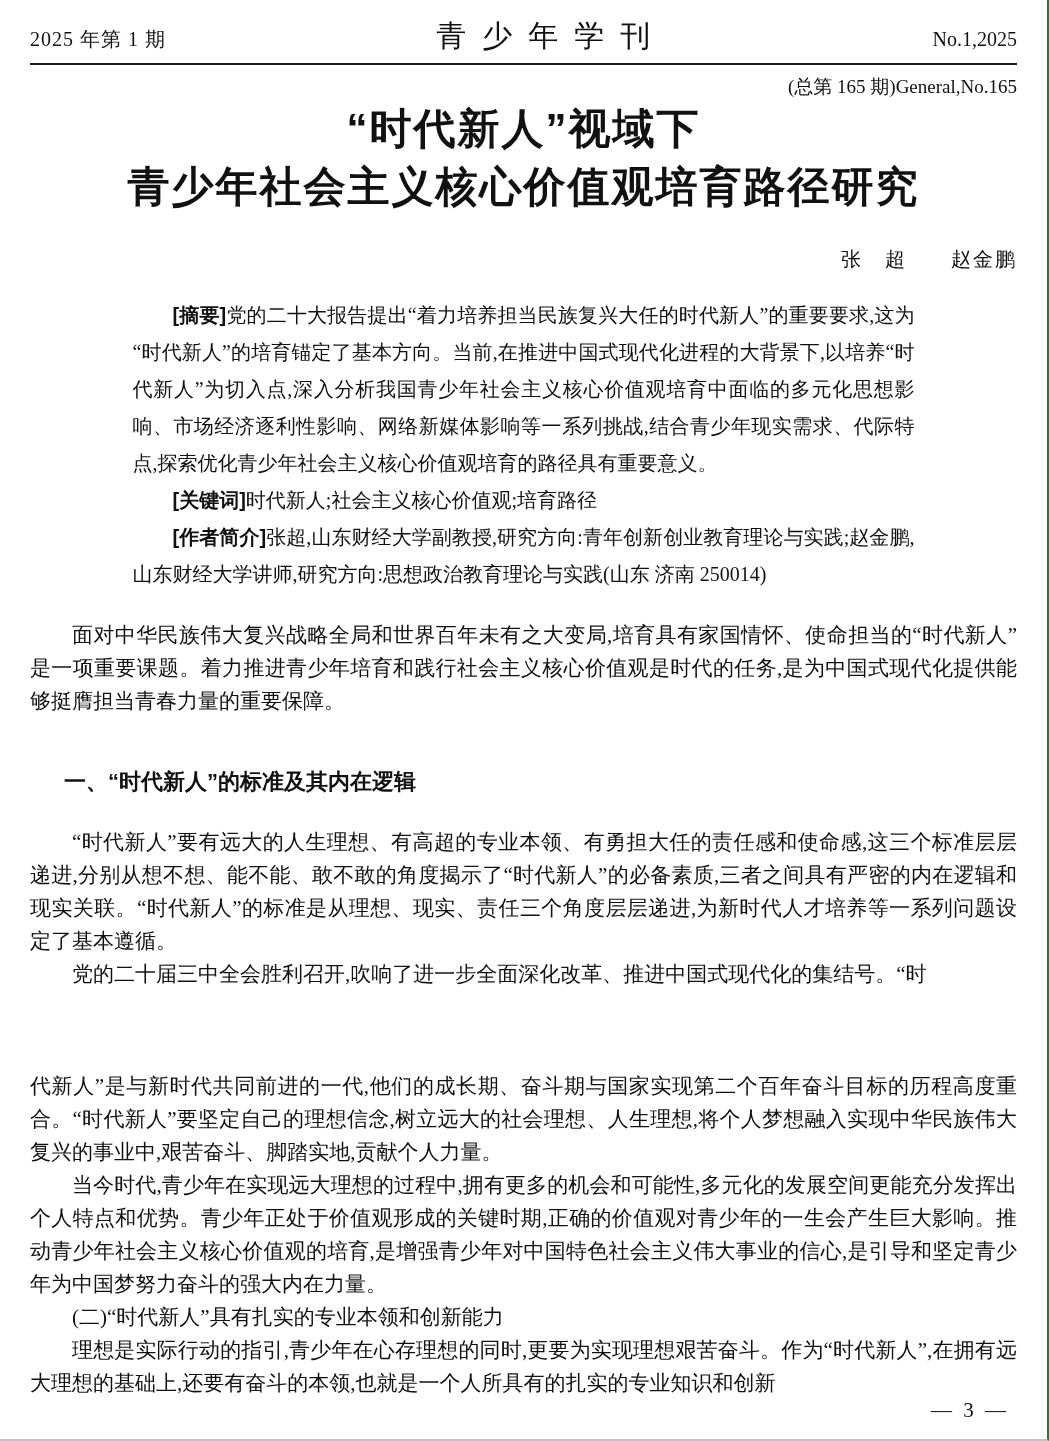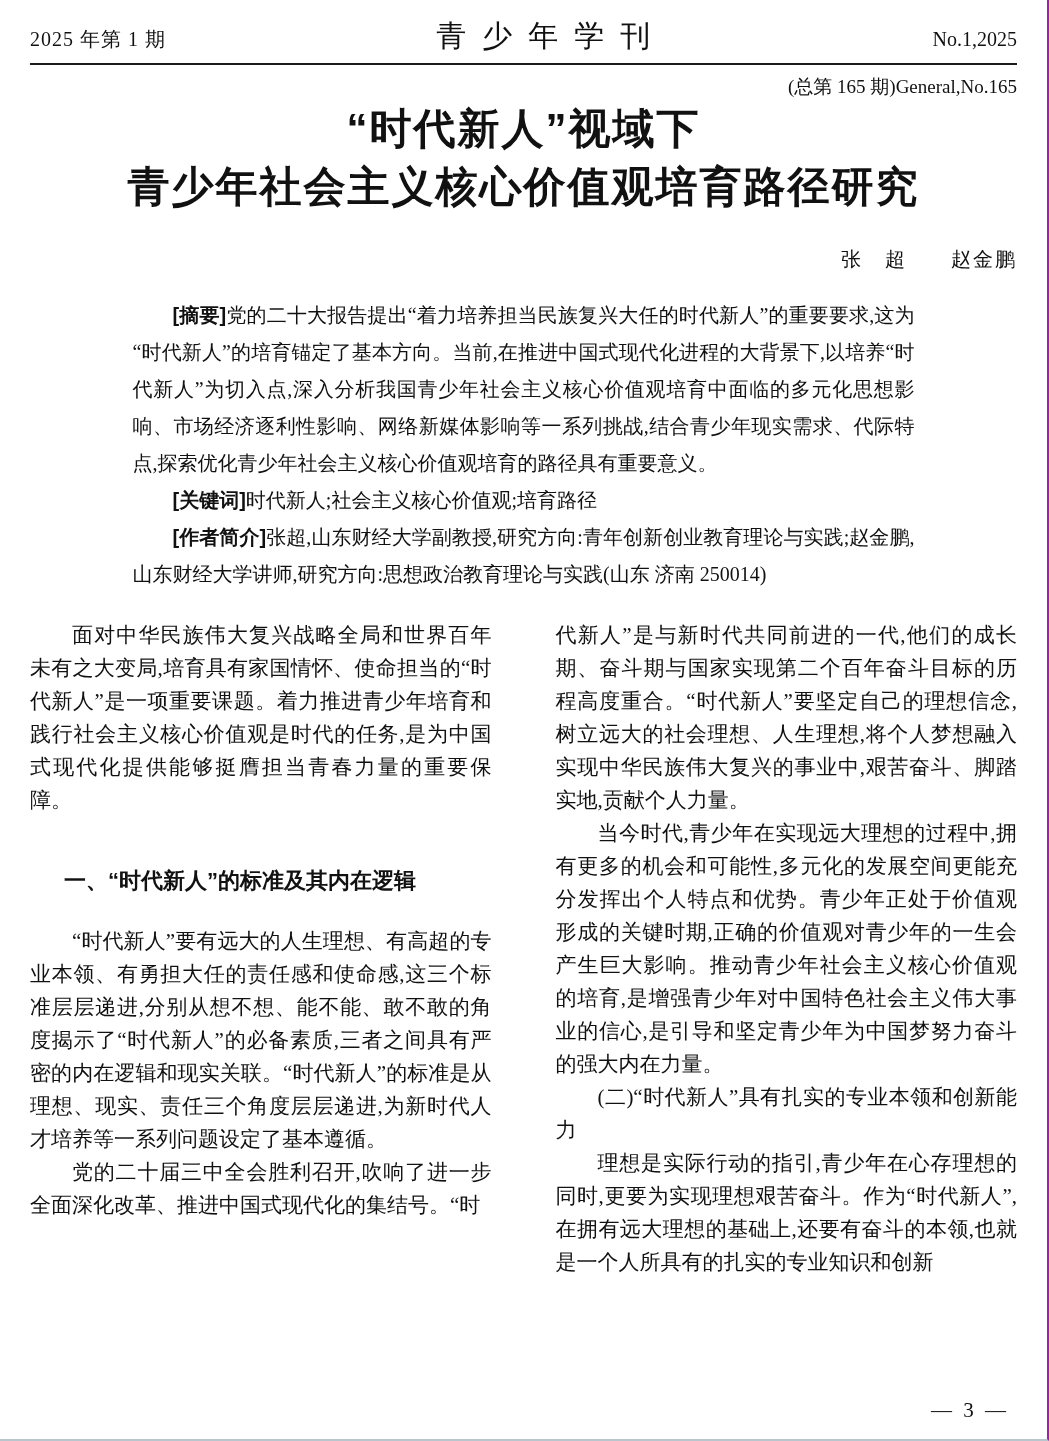--- a/index.html
+++ b/index.html
@@ -5,21 +5,21 @@
   * { margin: 0; padding: 0; box-sizing: border-box; }
   html, body { background: #ffffff; }
   body { font-family: "Liberation Serif", "DejaVu Serif", serif; color: #111; }
 
   .page {
     position: relative;
     width: 1049px;
     height: 1441px;
     margin: 0 auto;
     background: #ffffff;
-    border-right: 2px solid #a21caf;
+    border-right: 2px solid #15803d;
     border-bottom: 2px solid #b9c6ce;
     padding: 0 30px;
     overflow: hidden;
   }
 
   
   .hrow1 {
     display: flex;
     justify-content: space-between;
     align-items: baseline;
@@ -80,24 +80,25 @@
   }
 
   
   .columns {
     display: flex;
     gap: 64px;
     margin-top: 26px;
     font-size: 21px;
     line-height: 33px;
     text-align: justify;
+    flex-direction: column;
   }
   .col { flex: 1 1 0; min-width: 0; }
   .para { text-indent: 2em; }
-  .para.noindent { text-indent: 0; }
+  .para.noindent { text-indent: 0; margin-top: 15px; }
   .h2 {
     font-family: "Liberation Sans", "DejaVu Sans", sans-serif;
     font-weight: bold;
     font-size: 22px;
     line-height: 30px;
     margin: 49px 0 29px;
     padding-left: 34px;
     text-align: left;
   }
 

